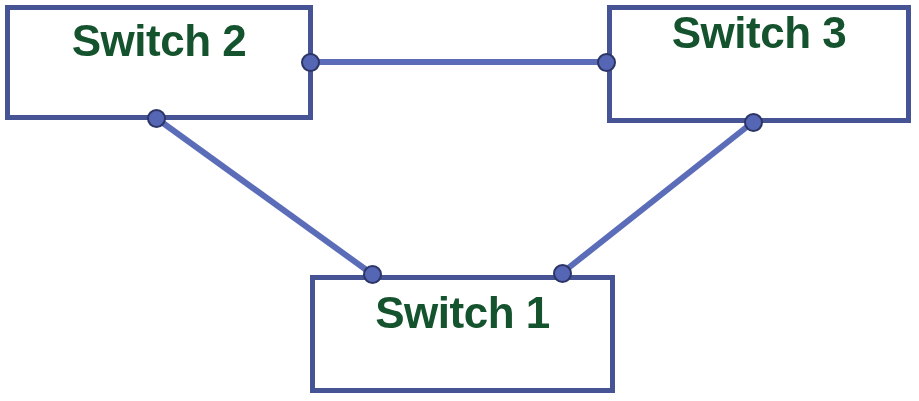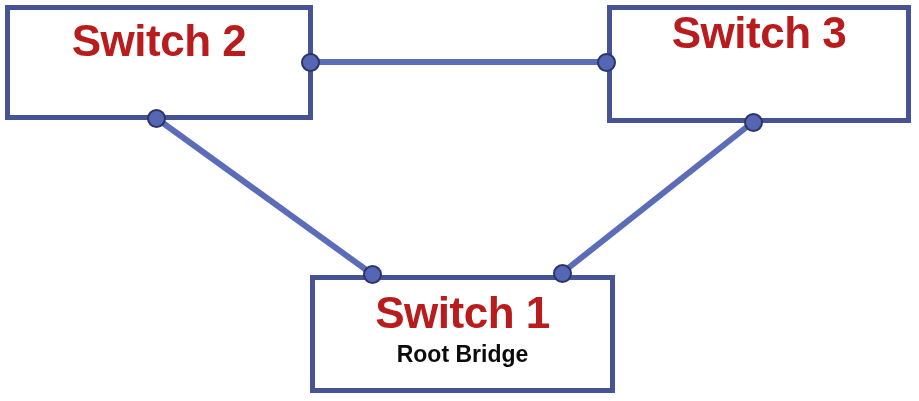--- a/index.html
+++ b/index.html
@@ -35,21 +35,21 @@
     border: 5px solid #465395;
     display: flex;
     flex-direction: column;
     align-items: center;
     justify-content: center;
     z-index: 2;
   }
   .switch-title {
     font-size: 44px;
     font-weight: bold;
-    color: #b91c1c;
+    color: #14532d;
     line-height: 1.05;
     letter-spacing: -0.5px;
     white-space: nowrap;
   }
   .switch-subtitle {
     font-size: 23px;
     font-weight: bold;
     color: #0b0b0b;
     line-height: 1.1;
     margin-top: 6px;
@@ -106,21 +106,20 @@
   <div class="switch-node" id="switch-2" style="left: 5px; top: 5px; width: 308px; height: 115px; border-color: rgb(70, 83, 149);">
     <div class="switch-title">Switch 2</div>
   </div>
 
   <div class="switch-node" id="switch-3" style="left: 607px; top: 5px; width: 304px; height: 118px; border-color: rgb(70, 83, 149);">
     <div class="switch-title">Switch 3</div>
   </div>
 
   <div class="switch-node" id="switch-1" style="left: 310px; top: 275px; width: 305px; height: 118px; border-color: rgb(70, 83, 149); align-items: center;">
     <div class="switch-title">Switch 1</div>
-    <div class="switch-subtitle">Root Bridge</div>
   </div>
 
   <div class="port-dot" style="width: 19px; height: 19px; left: 300.5px; top: 52.5px; background: rgb(85, 102, 181); border-color: rgb(44, 53, 102);"></div>
   <div class="port-dot" style="width: 19px; height: 19px; left: 146.5px; top: 108.5px; background: rgb(85, 102, 181); border-color: rgb(44, 53, 102);"></div>
   <div class="port-dot" style="width: 19px; height: 19px; left: 596.5px; top: 52.5px; background: rgb(85, 102, 181); border-color: rgb(44, 53, 102);"></div>
   <div class="port-dot" style="width: 19px; height: 19px; left: 743.5px; top: 112.5px; background: rgb(85, 102, 181); border-color: rgb(44, 53, 102);"></div>
   <div class="port-dot" style="width: 19px; height: 19px; left: 362.5px; top: 264.5px; background: rgb(85, 102, 181); border-color: rgb(44, 53, 102);"></div>
   <div class="port-dot" style="width: 19px; height: 19px; left: 552.5px; top: 263.5px; background: rgb(85, 102, 181); border-color: rgb(44, 53, 102);"></div>
 
 </div>

